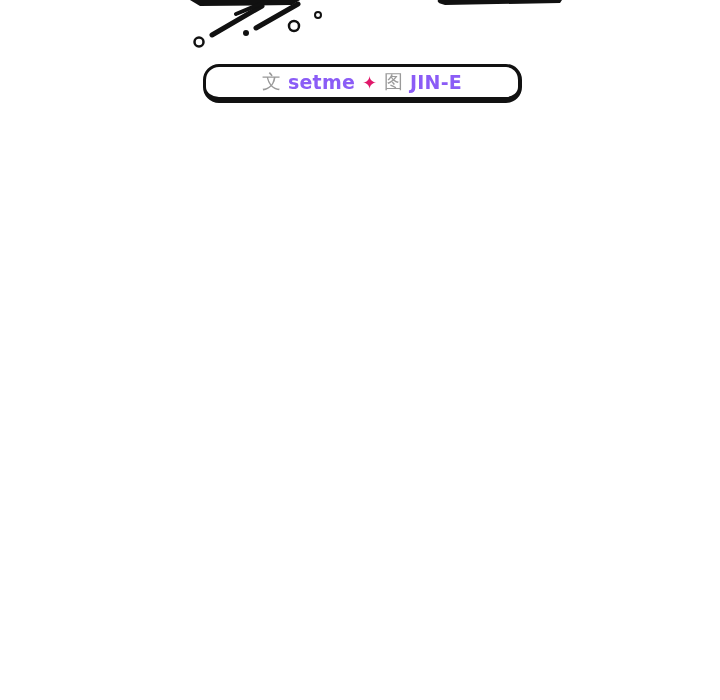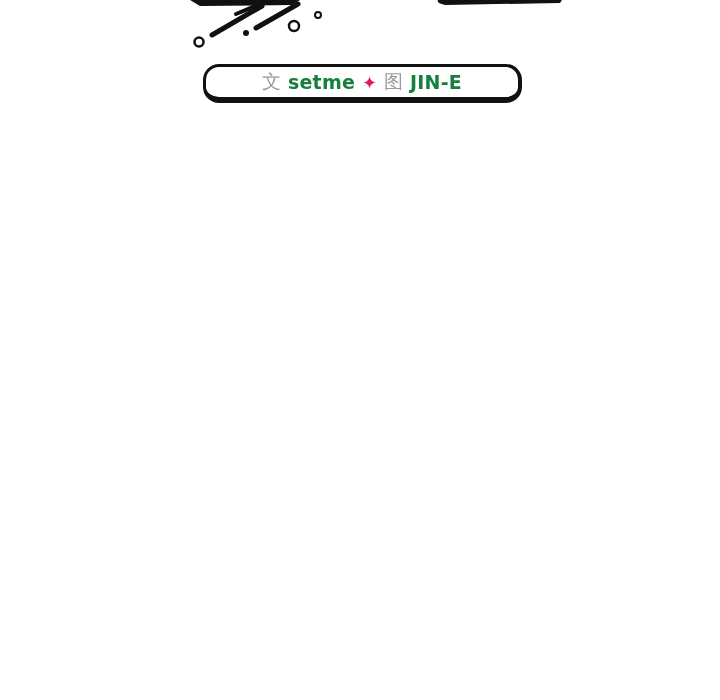--- a/index.html
+++ b/index.html
@@ -6,21 +6,21 @@
     body { width: 720px; height: 700px; position: relative; overflow: hidden; font-family: "DejaVu Sans", sans-serif; }
     .art { position: absolute; left: 0; top: 0; width: 720px; height: 60px; }
     .credit-pill {
       position: absolute; left: 203px; top: 64px; width: 312px; height: 30px;
       border: 3px solid #111; border-bottom-width: 6px; border-right-width: 4px;
       border-radius: 16px; background: #fff;
       display: flex; align-items: center; justify-content: center; gap: 7px;
       box-sizing: content-box;
     }
     .cjk { color: #9a9a9a; font-size: 19px; font-weight: normal; }
-    .name { color: #15803d; font-size: 19px; font-weight: bold; letter-spacing: 0.2px; }
+    .name { color: #8b5cf6; font-size: 19px; font-weight: bold; letter-spacing: 0.2px; }
     .sep { color: #e0186a; font-size: 18px; }
   </style>
 </head>
 <body>
 
 <svg class="art" viewBox="0 0 720 60" xmlns="http://www.w3.org/2000/svg">
 
   <path d="M190 0 L300 0 L292 5 L200 6 Z" fill="#111"></path>
 
   <path d="M438 0 L562 0 L560 3 L445 5 Q436 3 438 0 Z" fill="#111"></path>

